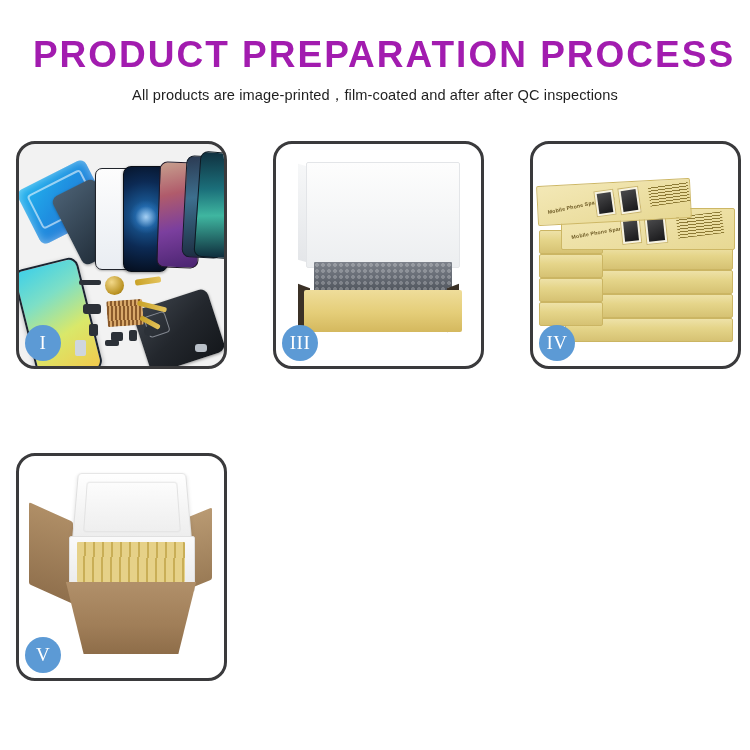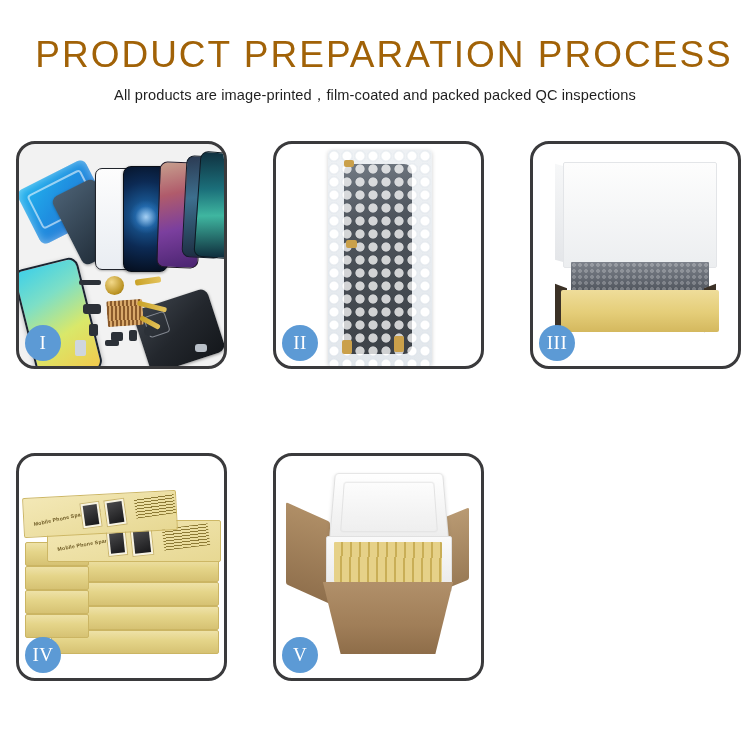--- a/index.html
+++ b/index.html
@@ -8,23 +8,23 @@
     background:#ffffff;
     font-family:"Liberation Sans", sans-serif;
     overflow:hidden;
   }
   .page{position:relative;width:750px;height:750px;}
 
   
   .header{padding-top:36px;text-align:center;}
   .title{
     font-size:37px;
-    font-weight:400;
+    font-weight:700;
     letter-spacing:2.0px;
-    color:#a16207;
+    color:#a21caf;
     line-height:1.0;
     white-space:nowrap;
     padding-left:18px;
   }
   .subtitle{
     margin-top:13px;
     font-size:14.6px;
     font-weight:400;
     color:#1f1f1f;
     letter-spacing:0.1px;
@@ -303,21 +303,21 @@
   }
   .p6 .tape{position:absolute;background:rgba(150,122,88,.65);}
 </style>
 </head>
 <body>
 
 <div class="page">
 
   <div class="header">
     <div class="title">PRODUCT PREPARATION PROCESS</div>
-    <div class="subtitle">All products are image-printed，film-coated and packed packed QC inspections</div>
+    <div class="subtitle">All products are image-printed，film-coated and after after QC inspections</div>
   </div>
 
   <div class="grid">
 
     <div class="panel tint p1">
       <div class="stage">
         <div class="glass-blue"></div>
         <div class="phone-dark"></div>
         <div class="tempered"></div>
         <div class="ph-a"></div>
@@ -337,33 +337,20 @@
         <div class="sp" style="left:86px;top:196px;width:14px;height:6px;"></div>
         <div class="flex" style="left:116px;top:134px;width:26px;height:6px;transform:rotate(-8deg);"></div>
         <div class="flex" style="left:118px;top:160px;width:30px;height:5px;transform:rotate(14deg);"></div>
         <div class="flex" style="left:120px;top:176px;width:22px;height:5px;transform:rotate(28deg);"></div>
         <div class="sp" style="left:56px;top:196px;width:11px;height:16px;border-radius:2px;background:#cfd6dd;"></div>
         <div class="sp" style="left:176px;top:200px;width:12px;height:8px;border-radius:3px;background:#b9c0c8;"></div>
       </div>
       <div class="badge">I</div>
     </div>
 
-    <div class="panel p2">
-      <div class="stage">
-        <div class="bwrap">
-          <div class="inner-screen"></div>
-          <div class="bubbles"></div>
-        </div>
-        <div class="tab" style="left:68px;top:16px;width:10px;height:7px;"></div>
-        <div class="tab" style="left:70px;top:96px;width:11px;height:8px;"></div>
-        <div class="tab" style="left:66px;top:196px;width:10px;height:14px;"></div>
-        <div class="tab" style="left:118px;top:192px;width:10px;height:16px;"></div>
-      </div>
-      <div class="badge">II</div>
-    </div>
 
     <div class="panel p3">
       <div class="stage">
         <div class="lid-l"></div>
         <div class="lid-r"></div>
         <div class="lid"></div>
         <div class="foam-dark"></div>
         <div class="box-lcap"></div>
         <div class="box-rcap"></div>
         <div class="box-front"></div>

